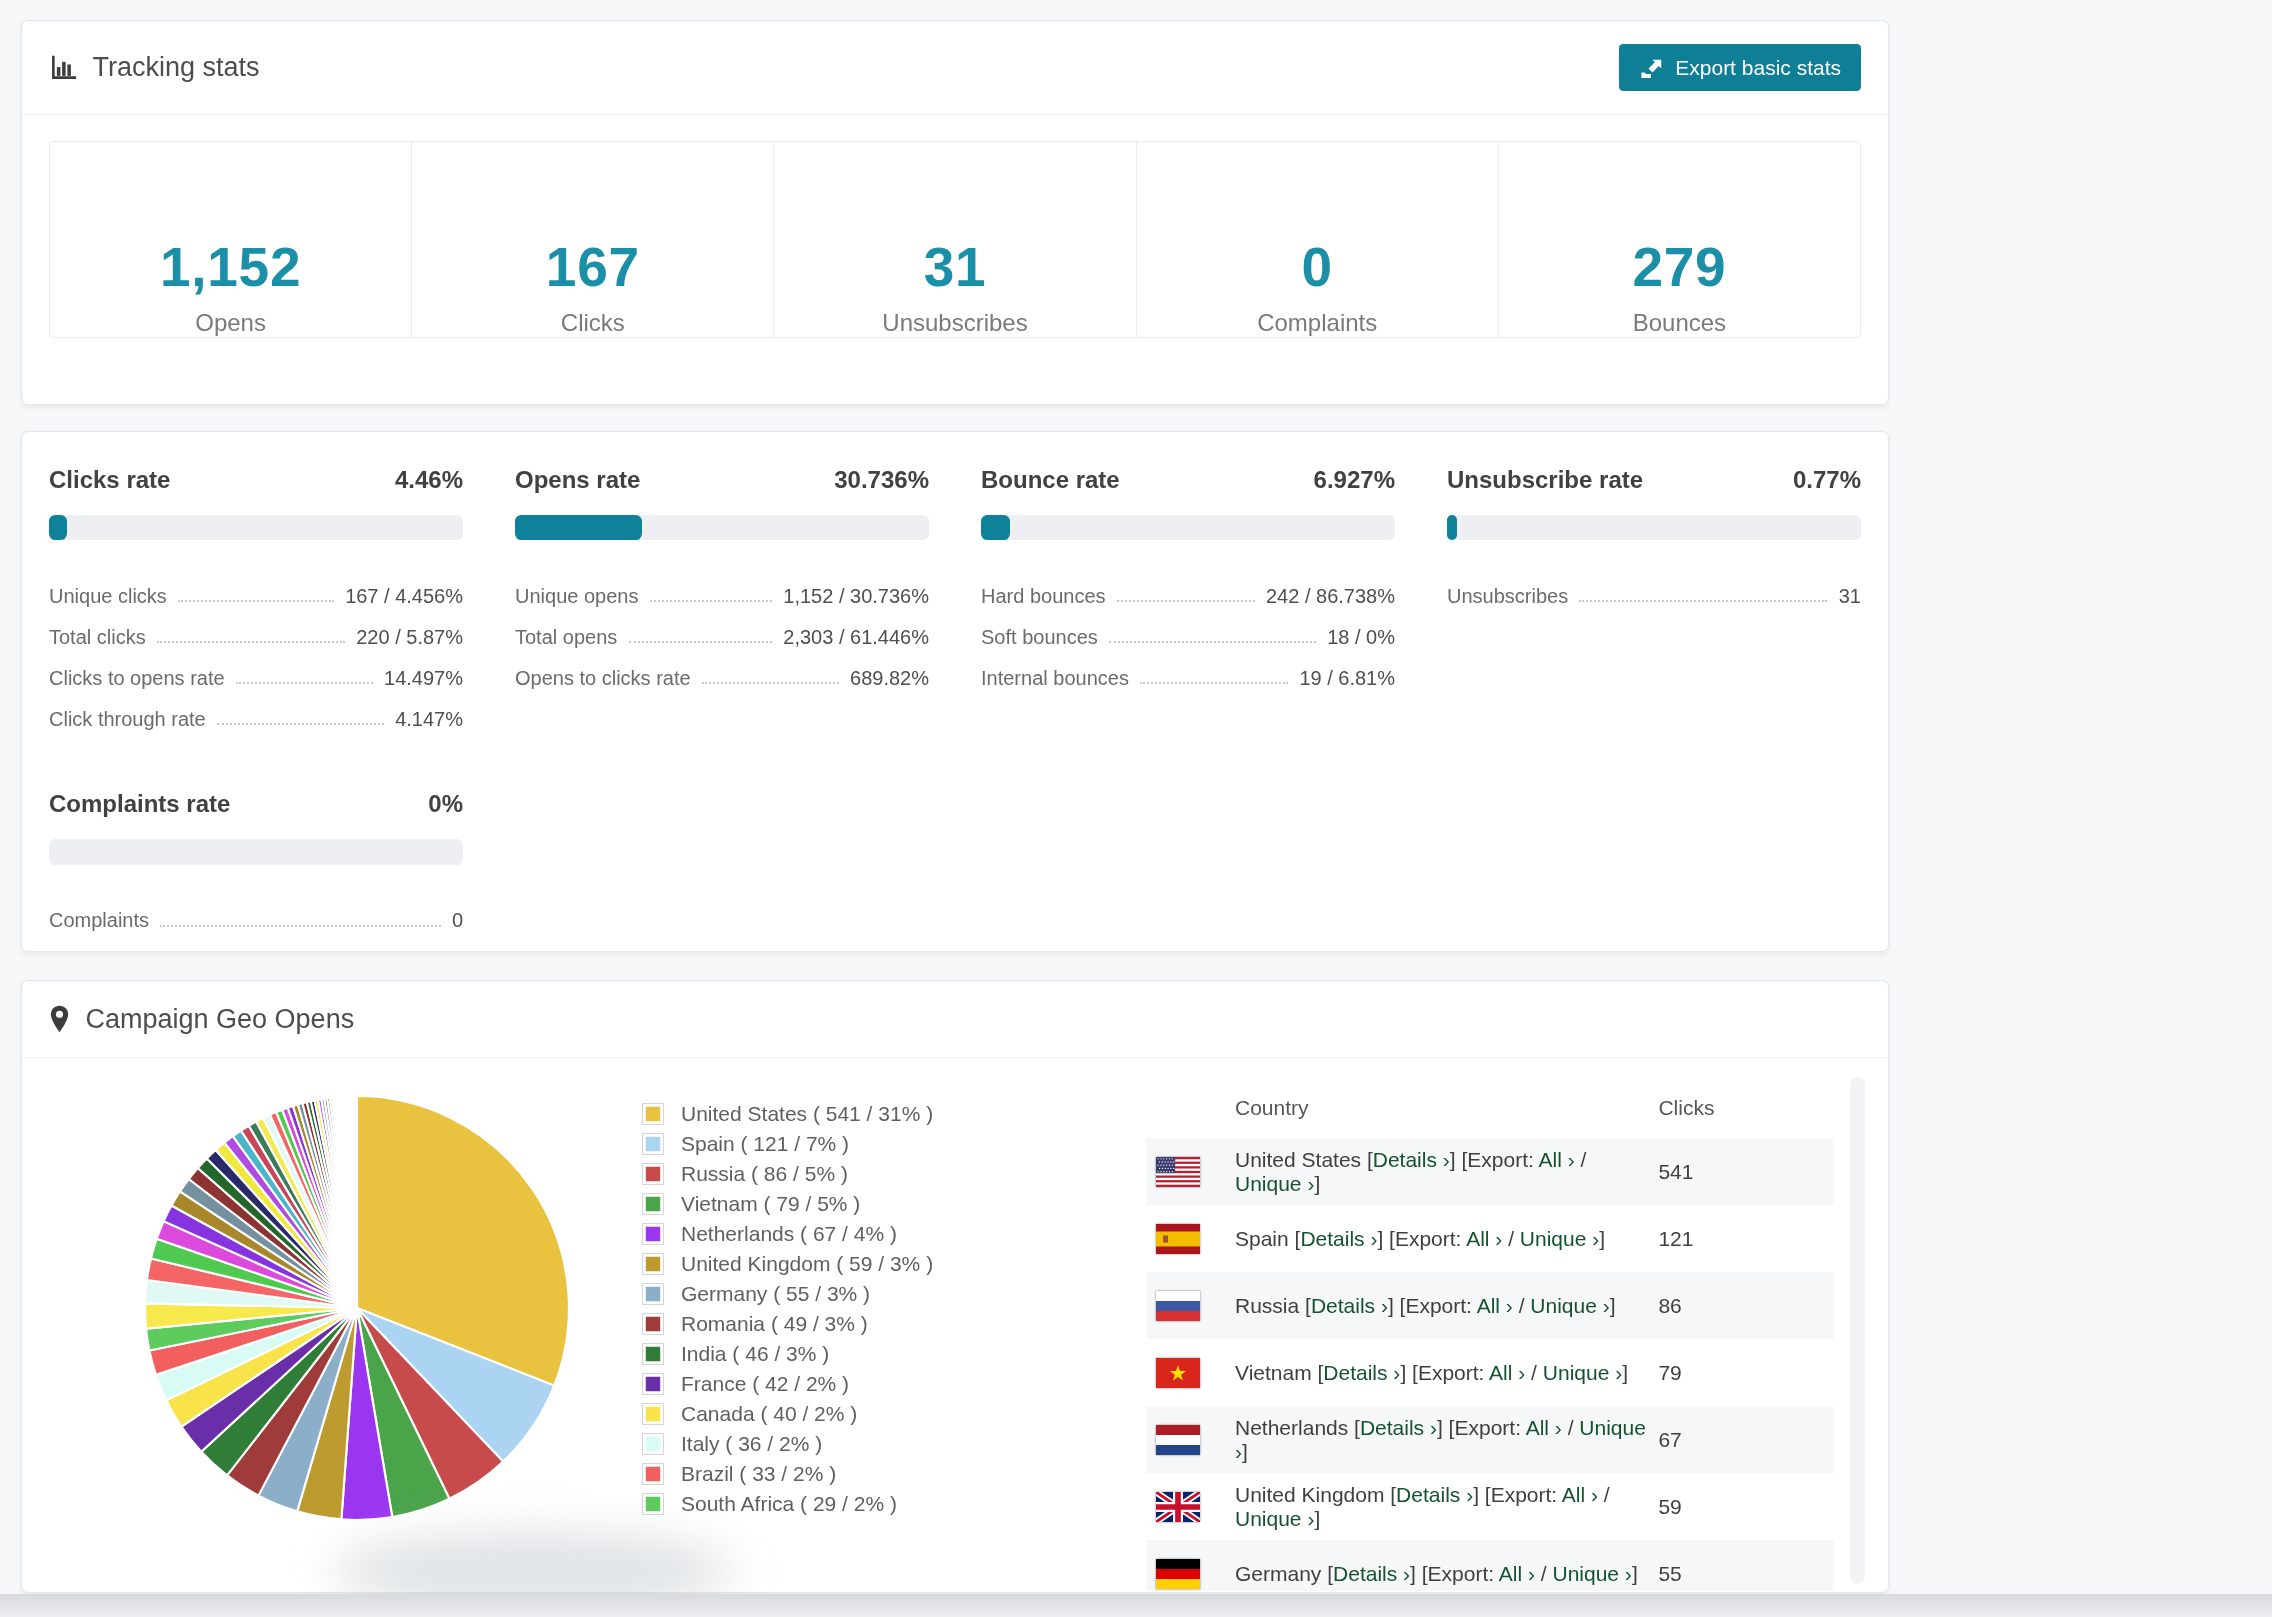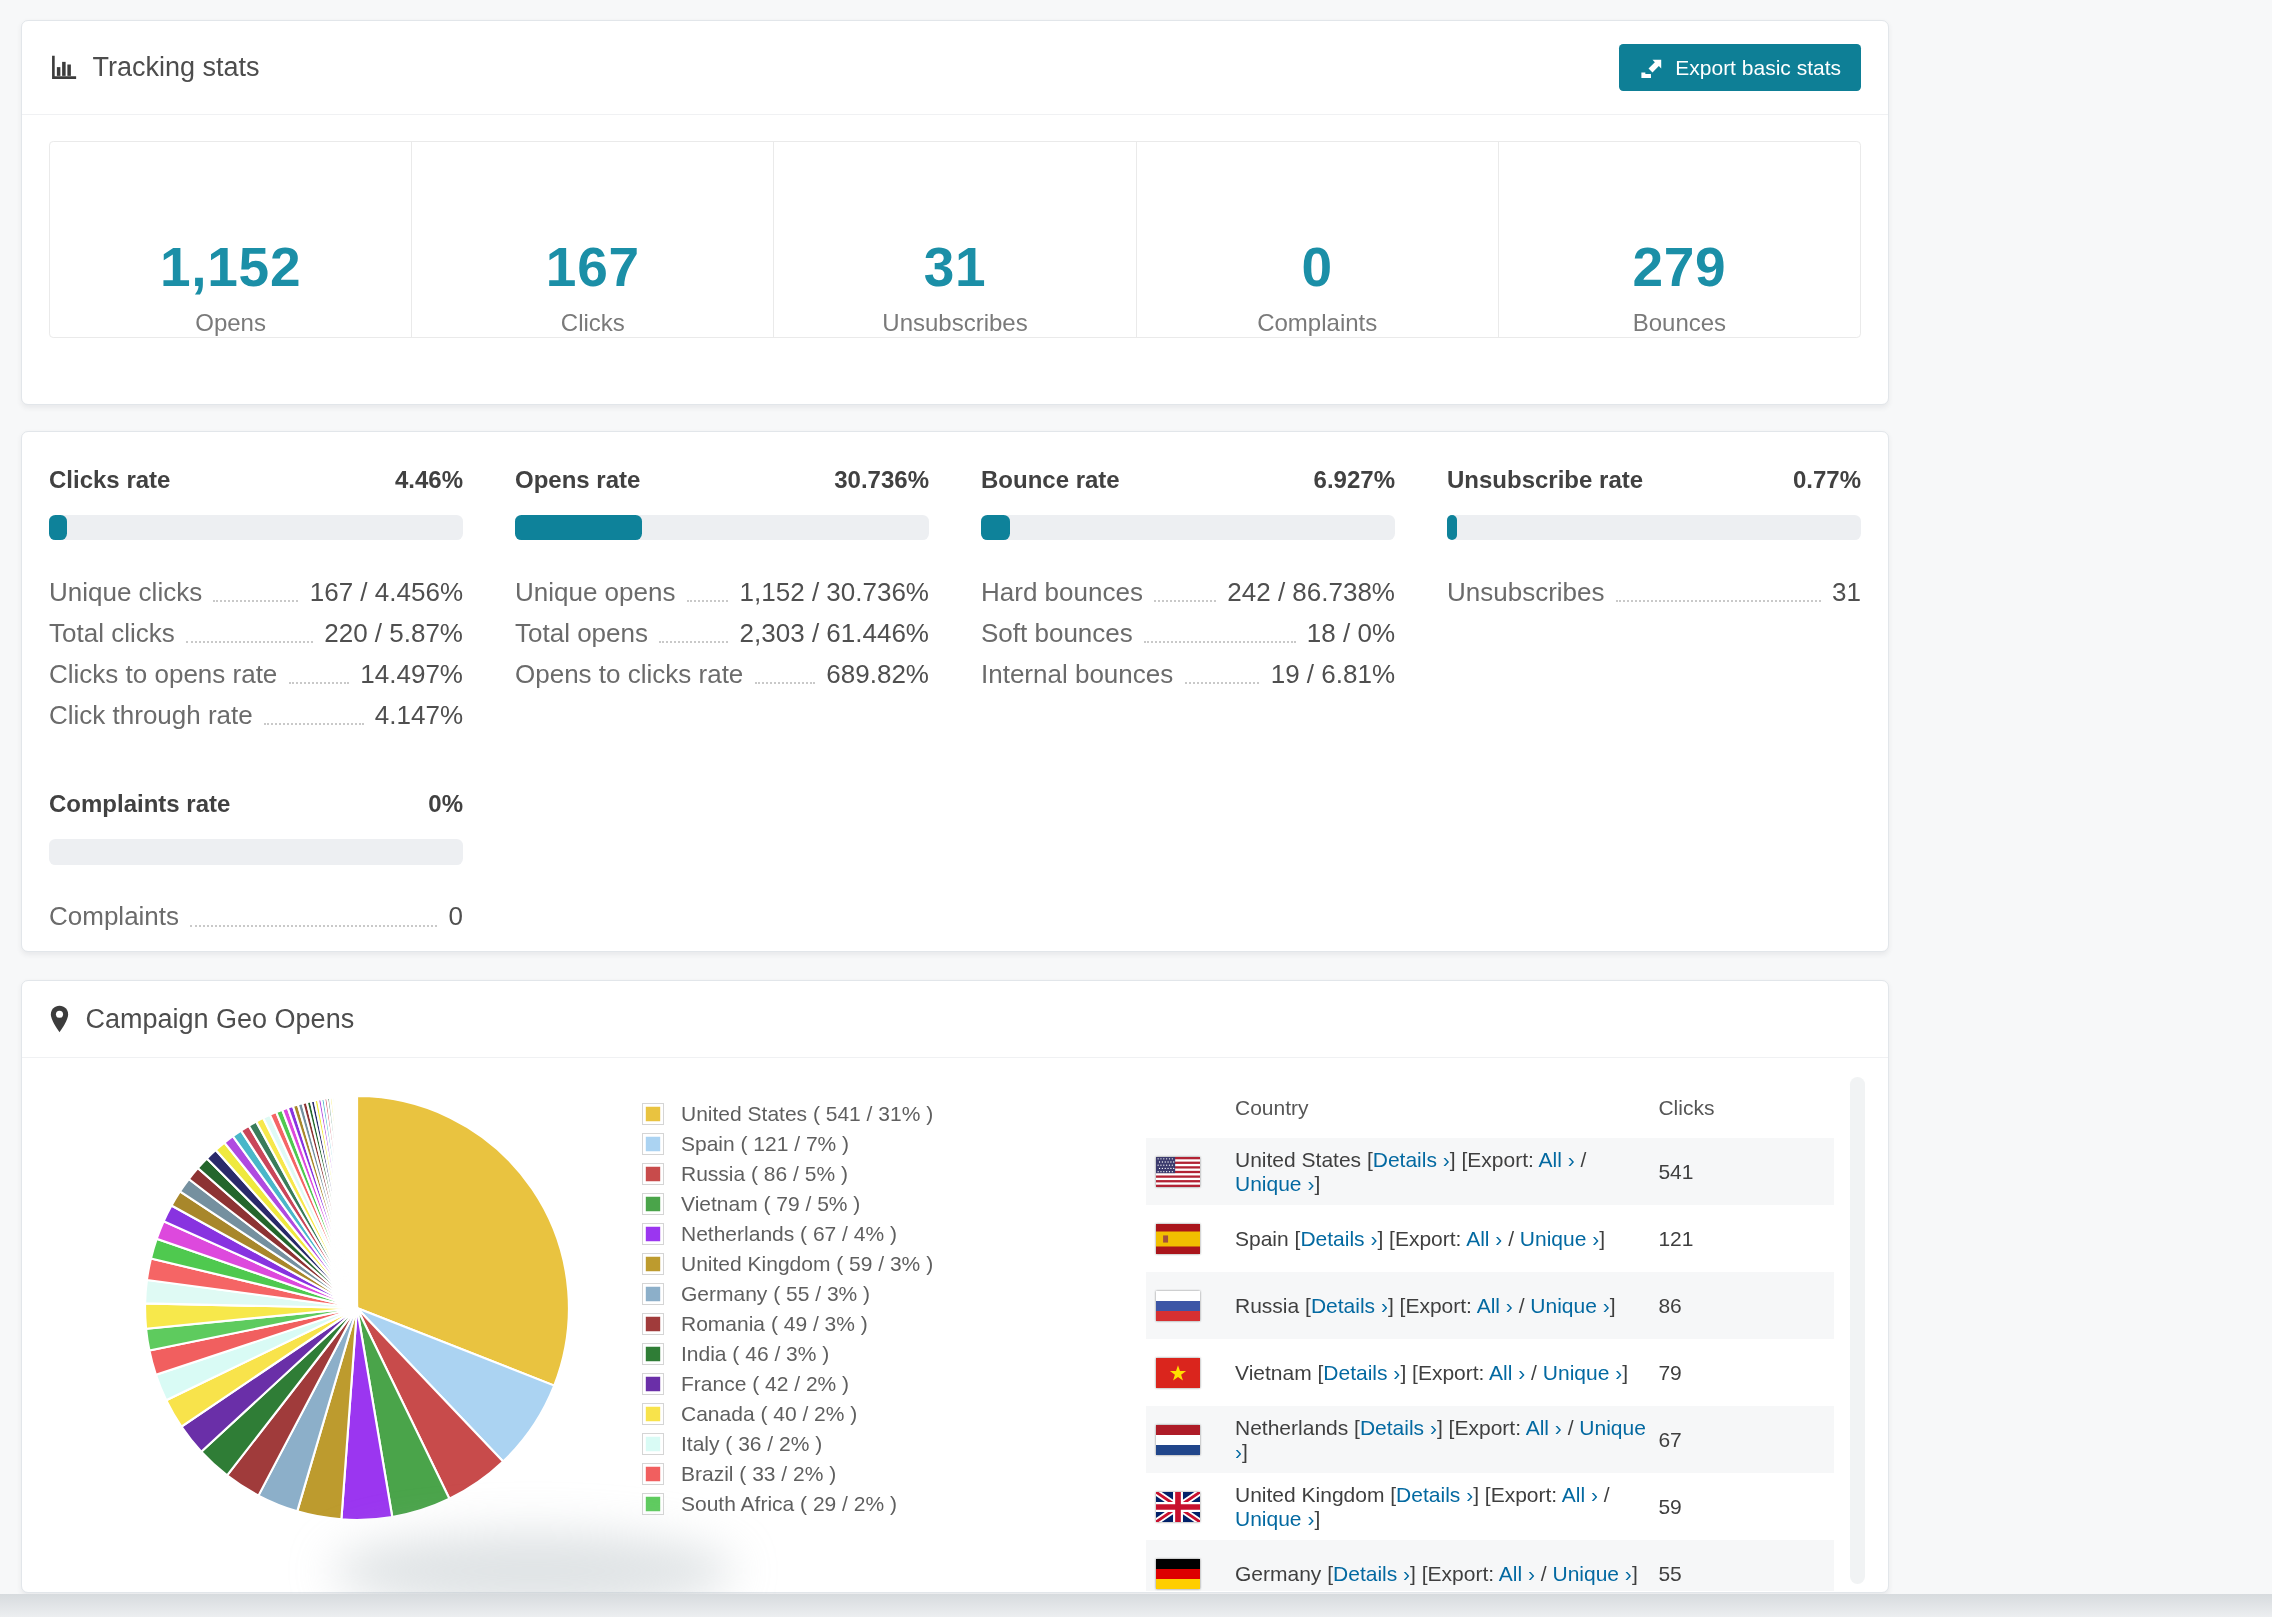--- a/index.html
+++ b/index.html
@@ -49,21 +49,21 @@
   
   .rates-grid{
     display:grid;grid-template-columns:1fr 1fr 1fr 1fr;
     column-gap:52px;row-gap:58px;padding:34px 27px 0 27px;
   }
   .rate-title-row{display:flex;justify-content:space-between;align-items:baseline;
     font-size:24px;font-weight:bold;color:#414141;margin-bottom:21px;}
   .rate-bar{height:25.4px;background:#edeff2;border-radius:6.4px;position:relative;}
   .rate-bar-fill{height:100%;background:#0e829a;border-radius:6.4px;}
   .rate-rows{margin-top:28px;}
-  .rate-row{display:flex;align-items:flex-end;height:41px;font-size:26px;}
+  .rate-row{display:flex;align-items:flex-end;height:41px;font-size:20px;}
   .rate-row-label{color:#6b6b6b;padding-bottom:1.4px;white-space:nowrap;}
   .leader{flex:1;border-bottom:2.1px dotted #c9c9c9;margin:0 11.3px 7px;}
   .rate-row-value{color:#4f4f4f;padding-bottom:1.4px;white-space:nowrap;}
 
   
   .geo-body{position:absolute;top:78px;left:0;right:0;bottom:1.4px;overflow:hidden;}
   #pie{position:absolute;left:116px;top:30px;}
   .legend{position:absolute;left:620px;top:40px;list-style:none;margin:0;padding:0;}
   .legend li{display:flex;align-items:center;gap:17px;height:30px;font-size:21px;color:#5f5f5f;}
   .swatch{width:20px;height:20px;border:1.4px solid #d5d5d5;box-shadow:inset 0 0 0 2.8px #fff;flex:none;}
@@ -71,21 +71,21 @@
   .table-wrap{position:absolute;left:1124px;right:22.6px;top:18.4px;bottom:0;overflow:hidden;}
   .scroll-strip{position:absolute;right:0;top:0;bottom:7px;width:15.5px;background:#f1f3f4;border-radius:7.8px;}
   table.geo{border-collapse:collapse;width:calc(100% - 31px);table-layout:fixed;}
   table.geo th{font-size:21px;color:#565656;font-weight:400;text-align:left;height:61px;padding:0;}
   table.geo td{padding:0;font-size:21px;color:#3f3f3f;}
   table.geo tr.data{height:67px;}
   table.geo tr.data.odd{background:#f6f7f8;}
   .col-flag{width:79px;padding-left:10px!important;}
   .col-total{width:176px;}
   .flag{width:44px;height:30px;display:block;box-shadow:0 0 2.1px rgba(0,0,0,0.25);}
-  a.tlink{color:#0369a1;text-decoration:none;cursor:pointer;}
+  a.tlink{color:#14532d;text-decoration:none;cursor:pointer;}
   .bracket{color:#3f3f3f;}
   .country-name{color:#3f3f3f;}
 
   .bottom-band{position:absolute;left:0;right:0;top:1594px;height:24px;
     background:linear-gradient(#d7dbde,#edeff1);}
   .bottom-blob{position:absolute;left:332px;top:1532px;width:402px;height:78px;
     background:rgba(185,192,197,0.45);filter:blur(22.6px);border-radius:50%;}
 </style>
 </head>
 <body>

